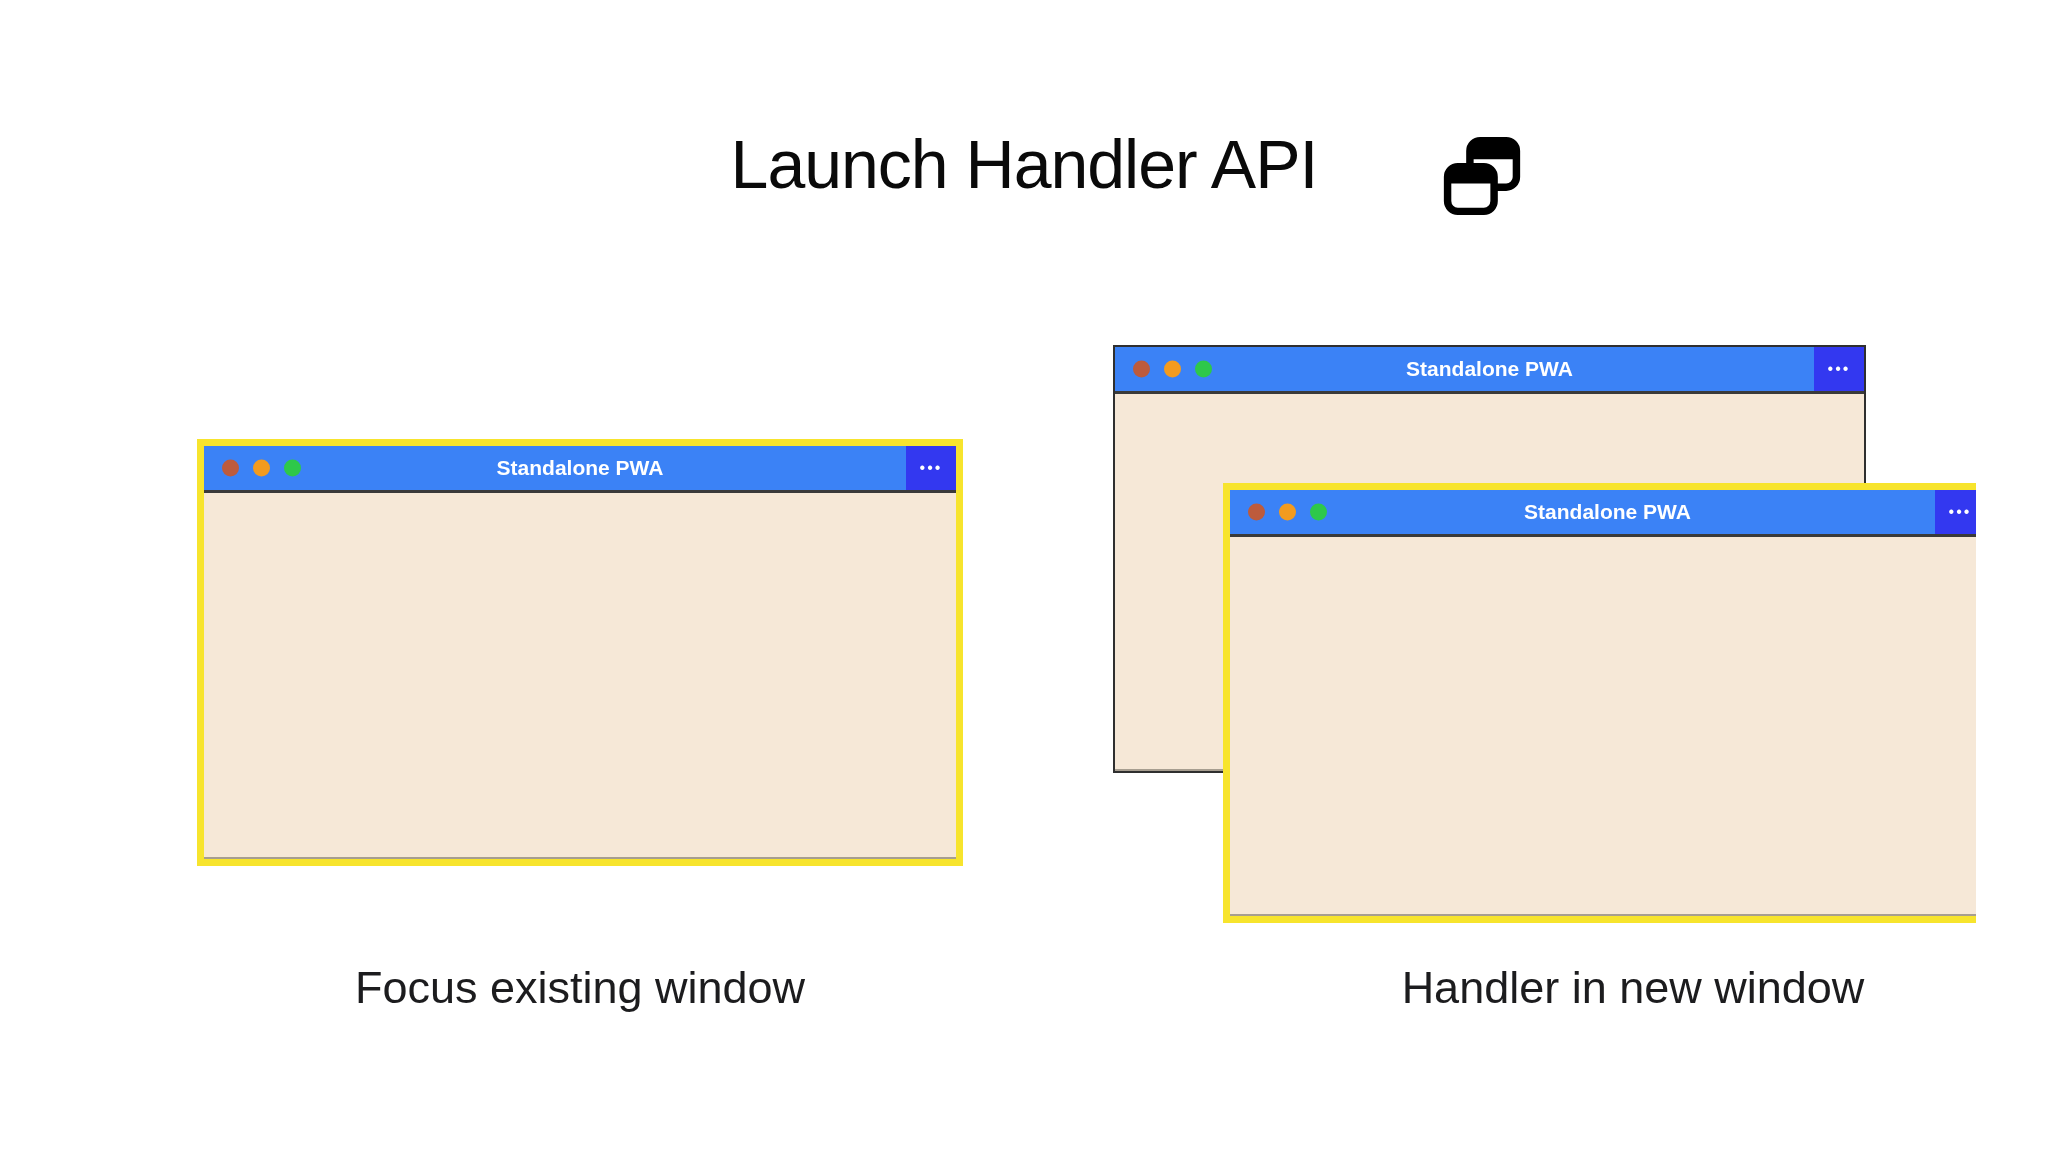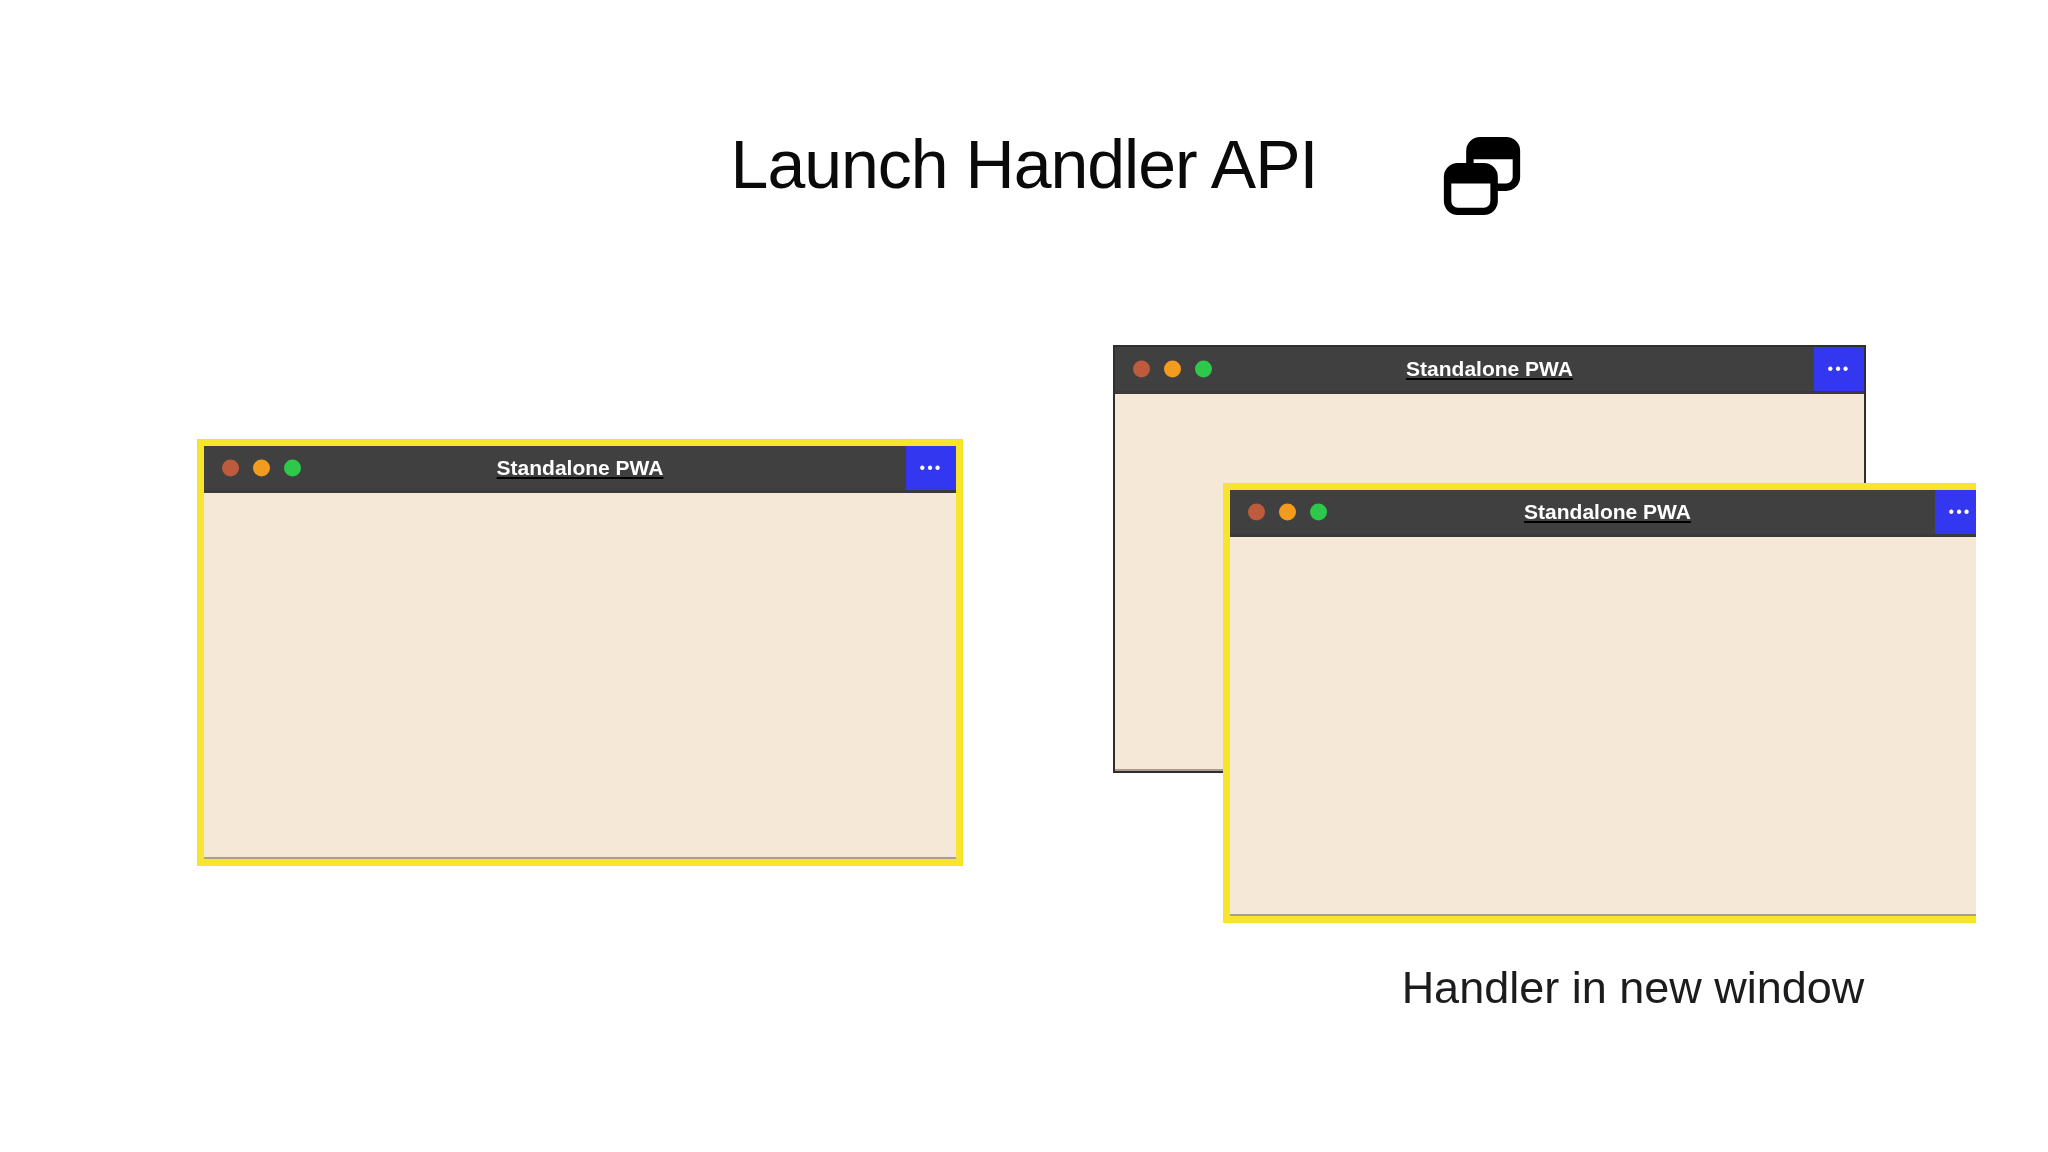--- a/index.html
+++ b/index.html
@@ -11,22 +11,22 @@
   .main-title{
     position:absolute;left:0;top:128px;width:2048px;text-align:center;
     font-size:68px;line-height:72px;color:#0a0a0a;letter-spacing:-1px;font-weight:400;
   }
   .title-icon{position:absolute;left:1442px;top:134px;width:80px;height:84px;}
   
   .window{position:absolute;box-sizing:border-box;display:flex;flex-direction:column;background:#F6E8D7;}
   .window.focused{border:7px solid #F7E42D;}
   .window.background{border:2px solid #2F2F2F;}
   .titlebar{
-    position:relative;flex:0 0 44px;height:44px;background:#404040;
-    border-bottom:3px solid #3A3A3A;display:flex;align-items:center;justify-content:center;text-decoration:underline;
+    position:relative;flex:0 0 44px;height:44px;background:#3b82f6;
+    border-bottom:3px solid #3A3A3A;display:flex;align-items:center;justify-content:center;
   }
   .traffic-lights{position:absolute;left:18px;top:50%;transform:translateY(-50%);display:flex;gap:14px;}
   .dot{width:17px;height:17px;border-radius:50%;}
   .dot.red{background:#BD5B3C;}
   .dot.orange{background:#F39B1F;}
   .dot.green{background:#2EC84A;}
   .win-title{color:#ffffff;font-size:21px;font-weight:700;white-space:nowrap;}
   .menu-btn{
     position:absolute;right:0;top:0;height:44px;width:50px;background:#3338F0;
     display:flex;align-items:center;justify-content:center;border:none;padding:0;cursor:default;
@@ -95,15 +95,16 @@
         <span class="dot green"></span>
       </div>
       <span class="win-title">Standalone PWA</span>
       <button class="menu-btn">
         <span class="menu-glyph">•••</span>
       </button>
     </div>
     <div class="win-content"></div>
   </div>
 
+  <div class="caption" id="caption-left">Focus existing window</div>
   <div class="caption" id="caption-right">Handler in new window</div>
 
 </div>
 
 </body></html>

